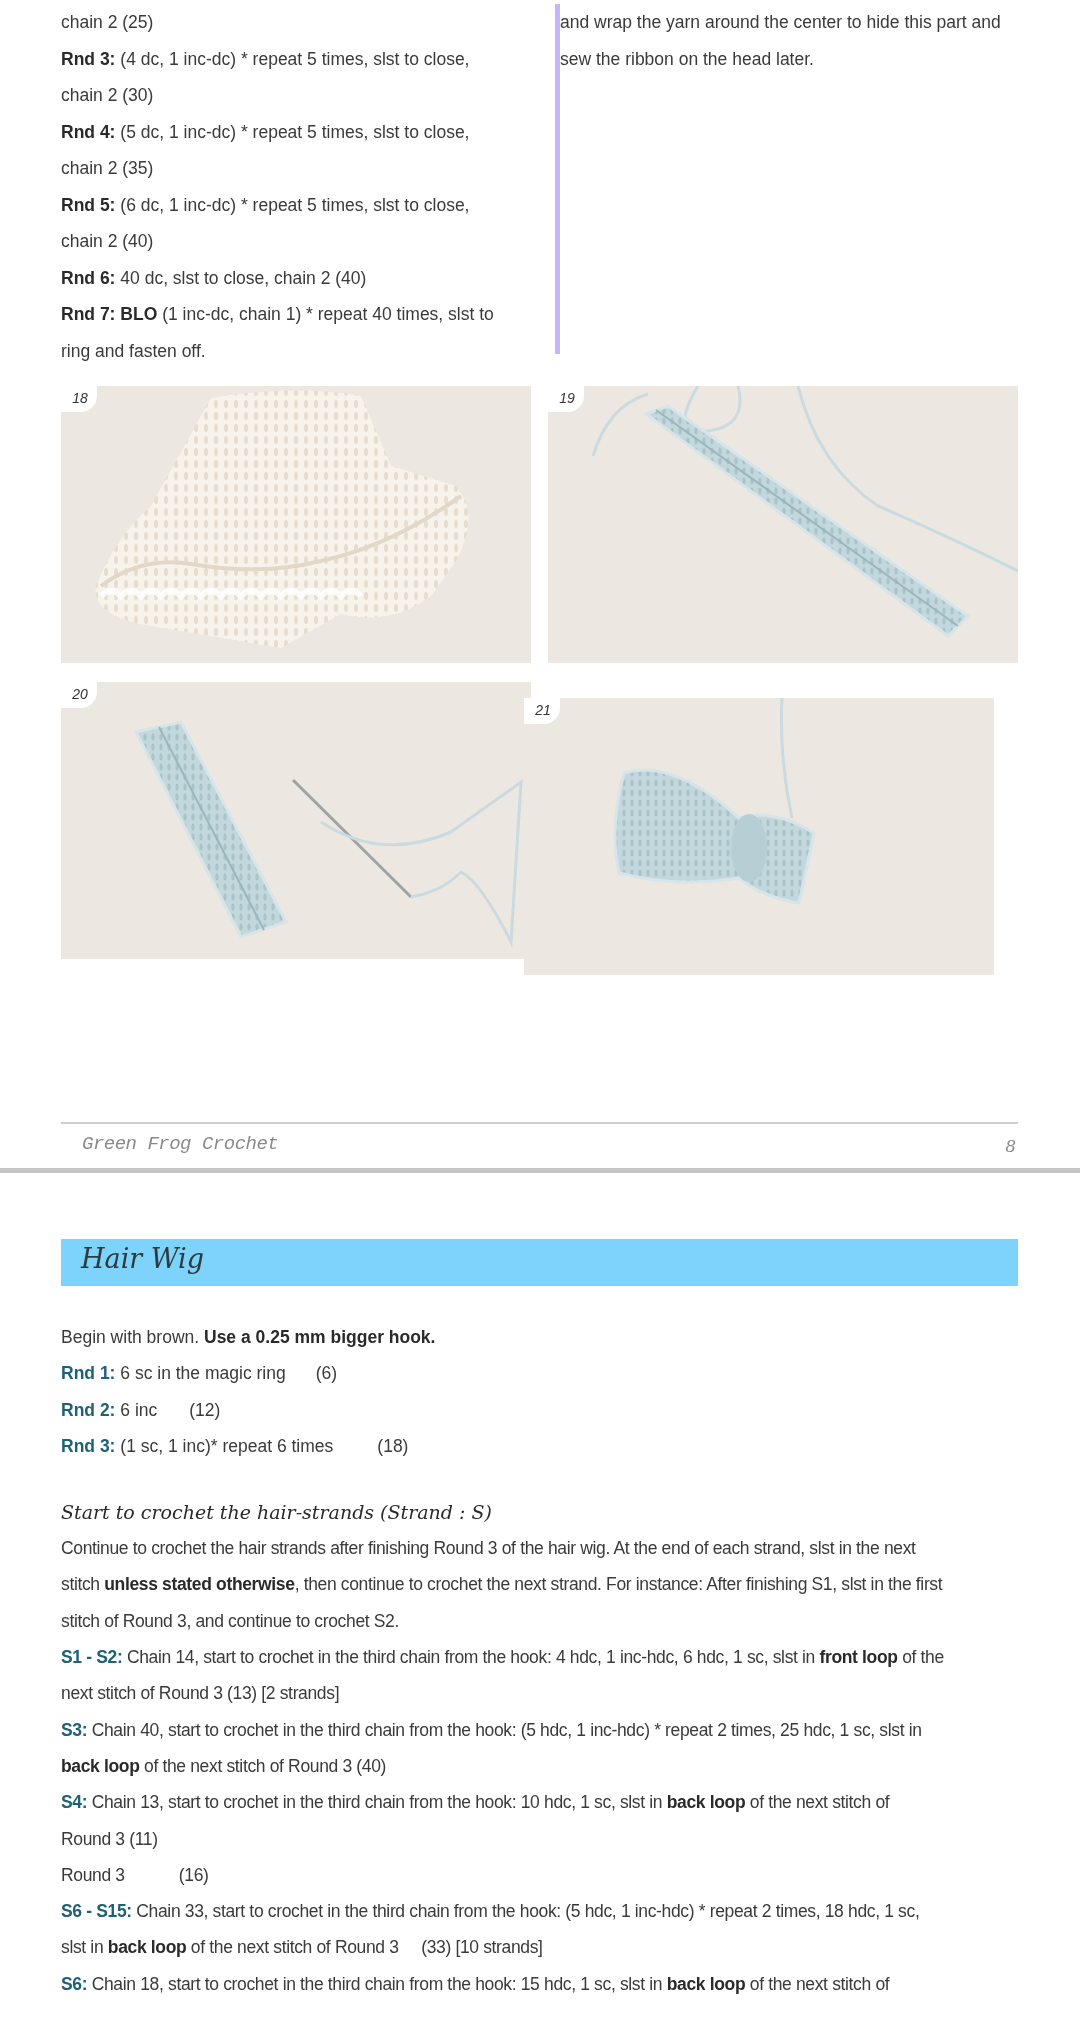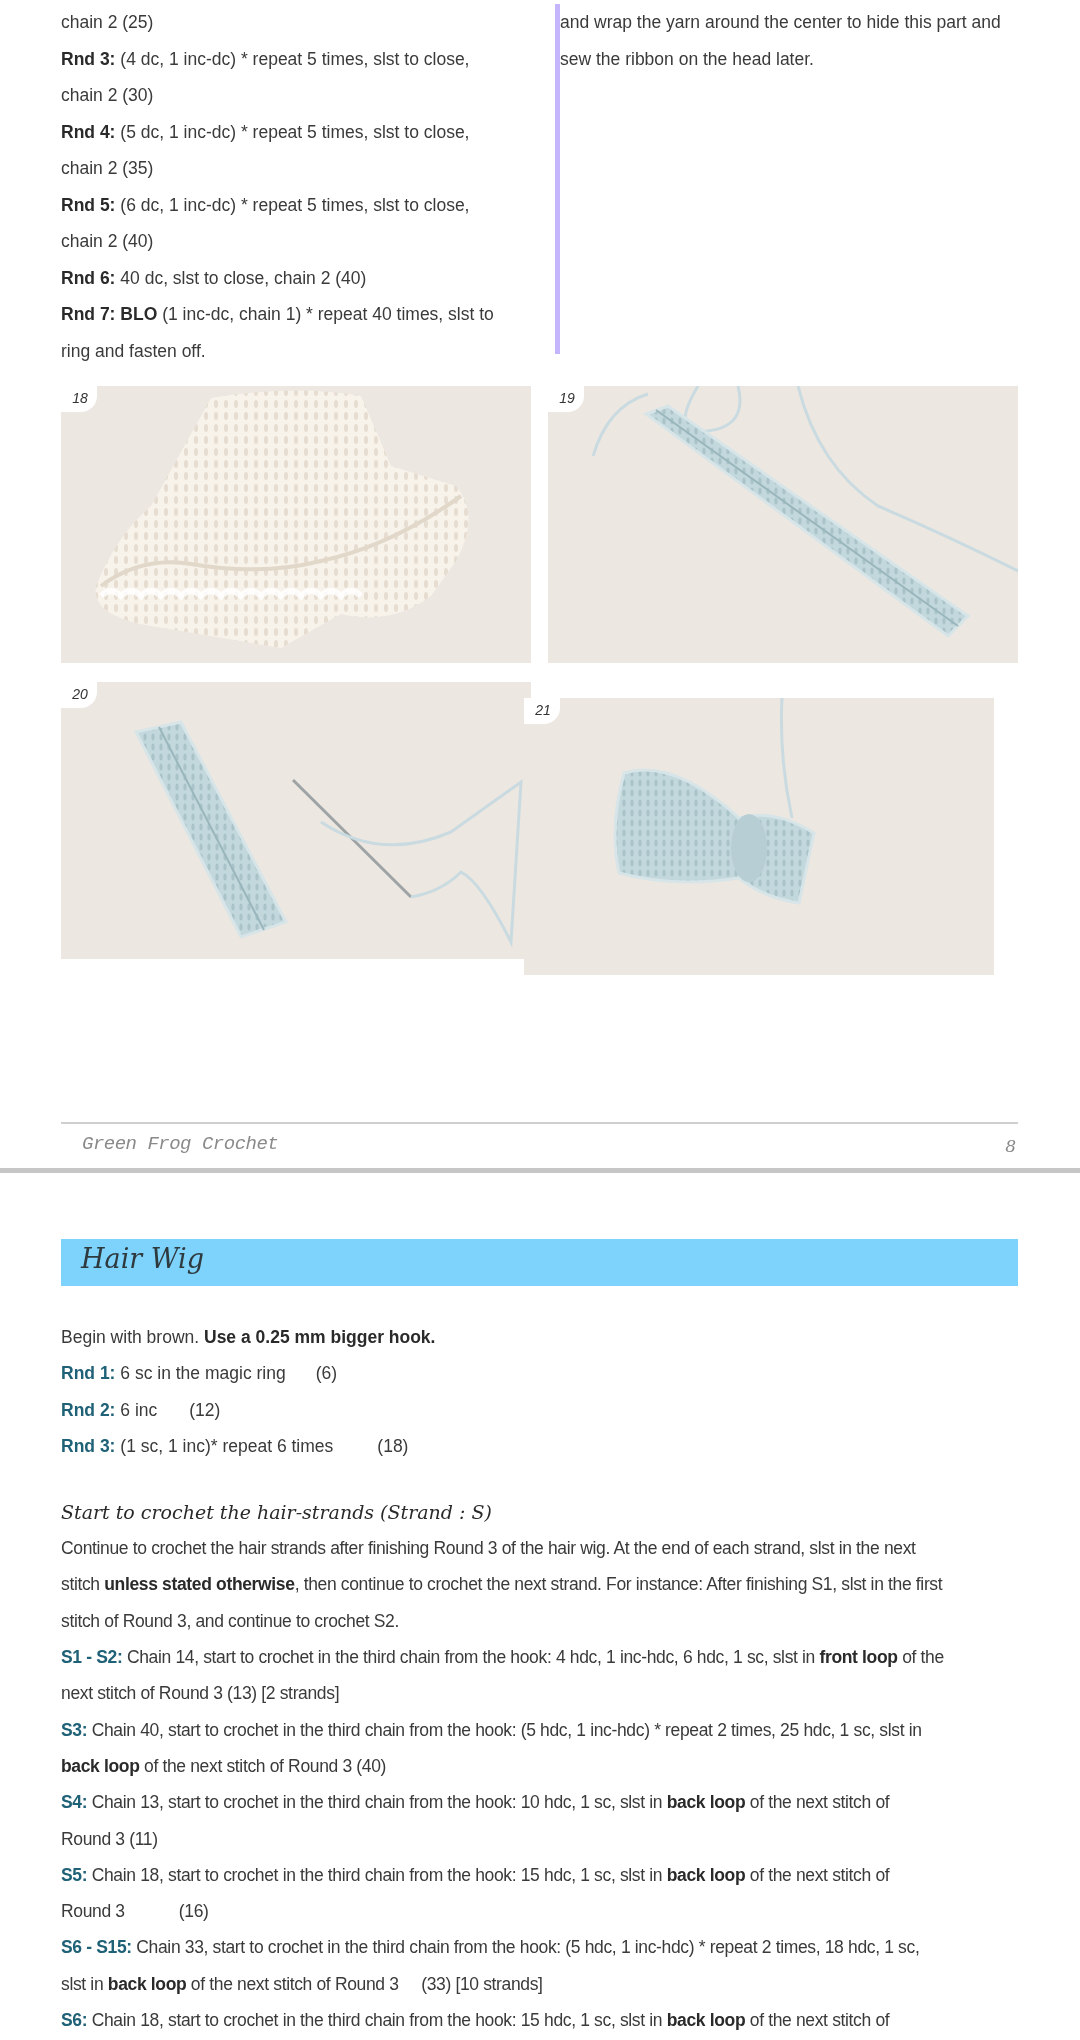--- a/index.html
+++ b/index.html
@@ -156,21 +156,20 @@
 
     <div class="row"><span class="t">S1 - S2:</span><span> Chain 14, start to crochet in the third chain from the hook: 4 hdc, 1 inc-hdc, 6 hdc, 1 sc, slst in </span><span class="b">front loop</span><span> of the</span></div>
     <div class="row"><span>next stitch of Round 3    (13) [2 strands]</span></div>
 
     <div class="row"><span class="t">S3:</span><span> Chain 40, start to crochet in the third chain from the hook: (5 hdc, 1 inc-hdc) * repeat 2 times, 25 hdc, 1 sc, slst in</span></div>
     <div class="row"><span class="b">back loop</span><span> of the next stitch of Round 3   (40)</span></div>
 
     <div class="row"><span class="t">S4:</span><span> Chain 13, start to crochet in the third chain from the hook: 10 hdc, 1 sc, slst in </span><span class="b">back loop</span><span> of the next stitch of</span></div>
     <div class="row"><span>Round 3 (11)</span></div>
 
-    <div class="row"><span class="t">S5:</span><span> Chain 18, start to crochet in the third chain from the hook: 15 hdc, 1 sc, slst in </span><span class="b">back loop</span><span> of the next stitch of</span></div>
     <div class="row" style="white-space:pre"><span>Round 3            (16)</span></div>
 
     <div class="row"><span class="t">S6 - S15:</span><span> Chain 33, start to crochet in the third chain from the hook: (5 hdc, 1 inc-hdc) * repeat 2 times, 18 hdc, 1 sc,</span></div>
     <div class="row" style="white-space:pre"><span>slst in </span><span class="b">back loop</span><span> of the next stitch of Round 3     (33) [10 strands]</span></div>
 
     <div class="row"><span class="t">S6:</span><span> Chain 18, start to crochet in the third chain from the hook: 15 hdc, 1 sc, slst in </span><span class="b">back loop</span><span> of the next stitch of</span></div>
   </div>
 </div>
 
 </body></html>

